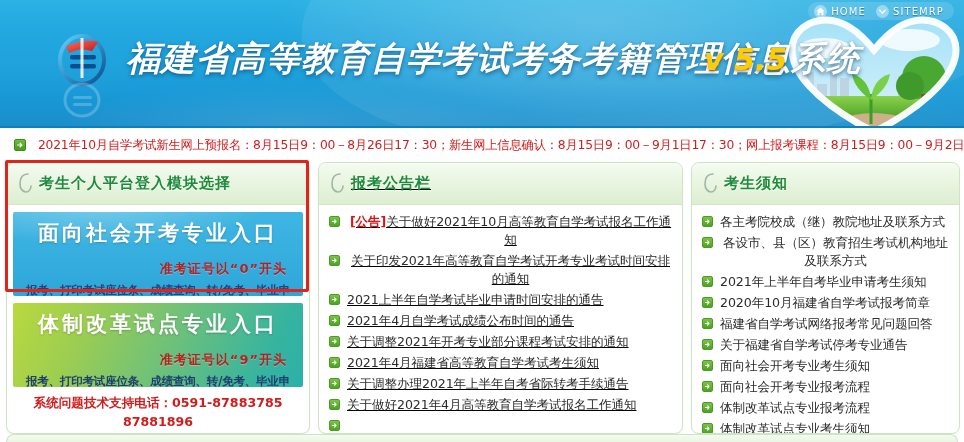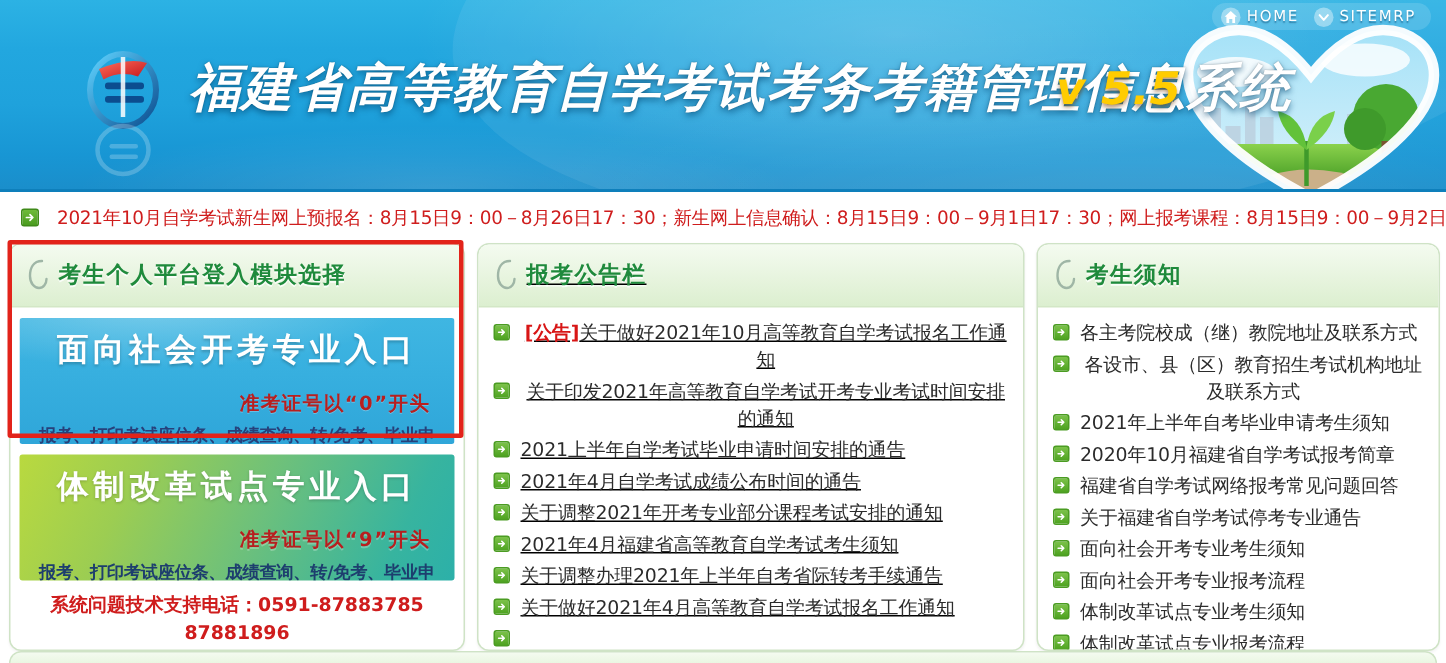--- a/index.html
+++ b/index.html
@@ -566,28 +566,28 @@
               </svg>
             </span>
           <span class="li-text">面向社会开考专业报考流程</span>
         </div>
         <div class="li">
           <span class="li-ico">
               <svg width="7" height="7" viewBox="0 0 10 10">
                 <path d="M2 5 H7 M5 2.6 L7.4 5 L5 7.4" stroke="#fff" stroke-width="1.5" fill="none" stroke-linecap="round" stroke-linejoin="round"></path>
               </svg>
             </span>
+          <span class="li-text">体制改革试点专业报考流程</span>
+        </div>
+        <div class="li">
+          <span class="li-ico">
+              <svg width="7" height="7" viewBox="0 0 10 10">
+                <path d="M2 5 H7 M5 2.6 L7.4 5 L5 7.4" stroke="#fff" stroke-width="1.5" fill="none" stroke-linecap="round" stroke-linejoin="round"></path>
+              </svg>
+            </span>
           <span class="li-text">体制改革试点专业考生须知</span>
-        </div>
-        <div class="li">
-          <span class="li-ico">
-              <svg width="7" height="7" viewBox="0 0 10 10">
-                <path d="M2 5 H7 M5 2.6 L7.4 5 L5 7.4" stroke="#fff" stroke-width="1.5" fill="none" stroke-linecap="round" stroke-linejoin="round"></path>
-              </svg>
-            </span>
-          <span class="li-text">体制改革试点专业报考流程</span>
         </div>
       </div>
     </div>
   </div>
 
   <div class="footer-strip"></div>
 </div>
 
 </body></html>

